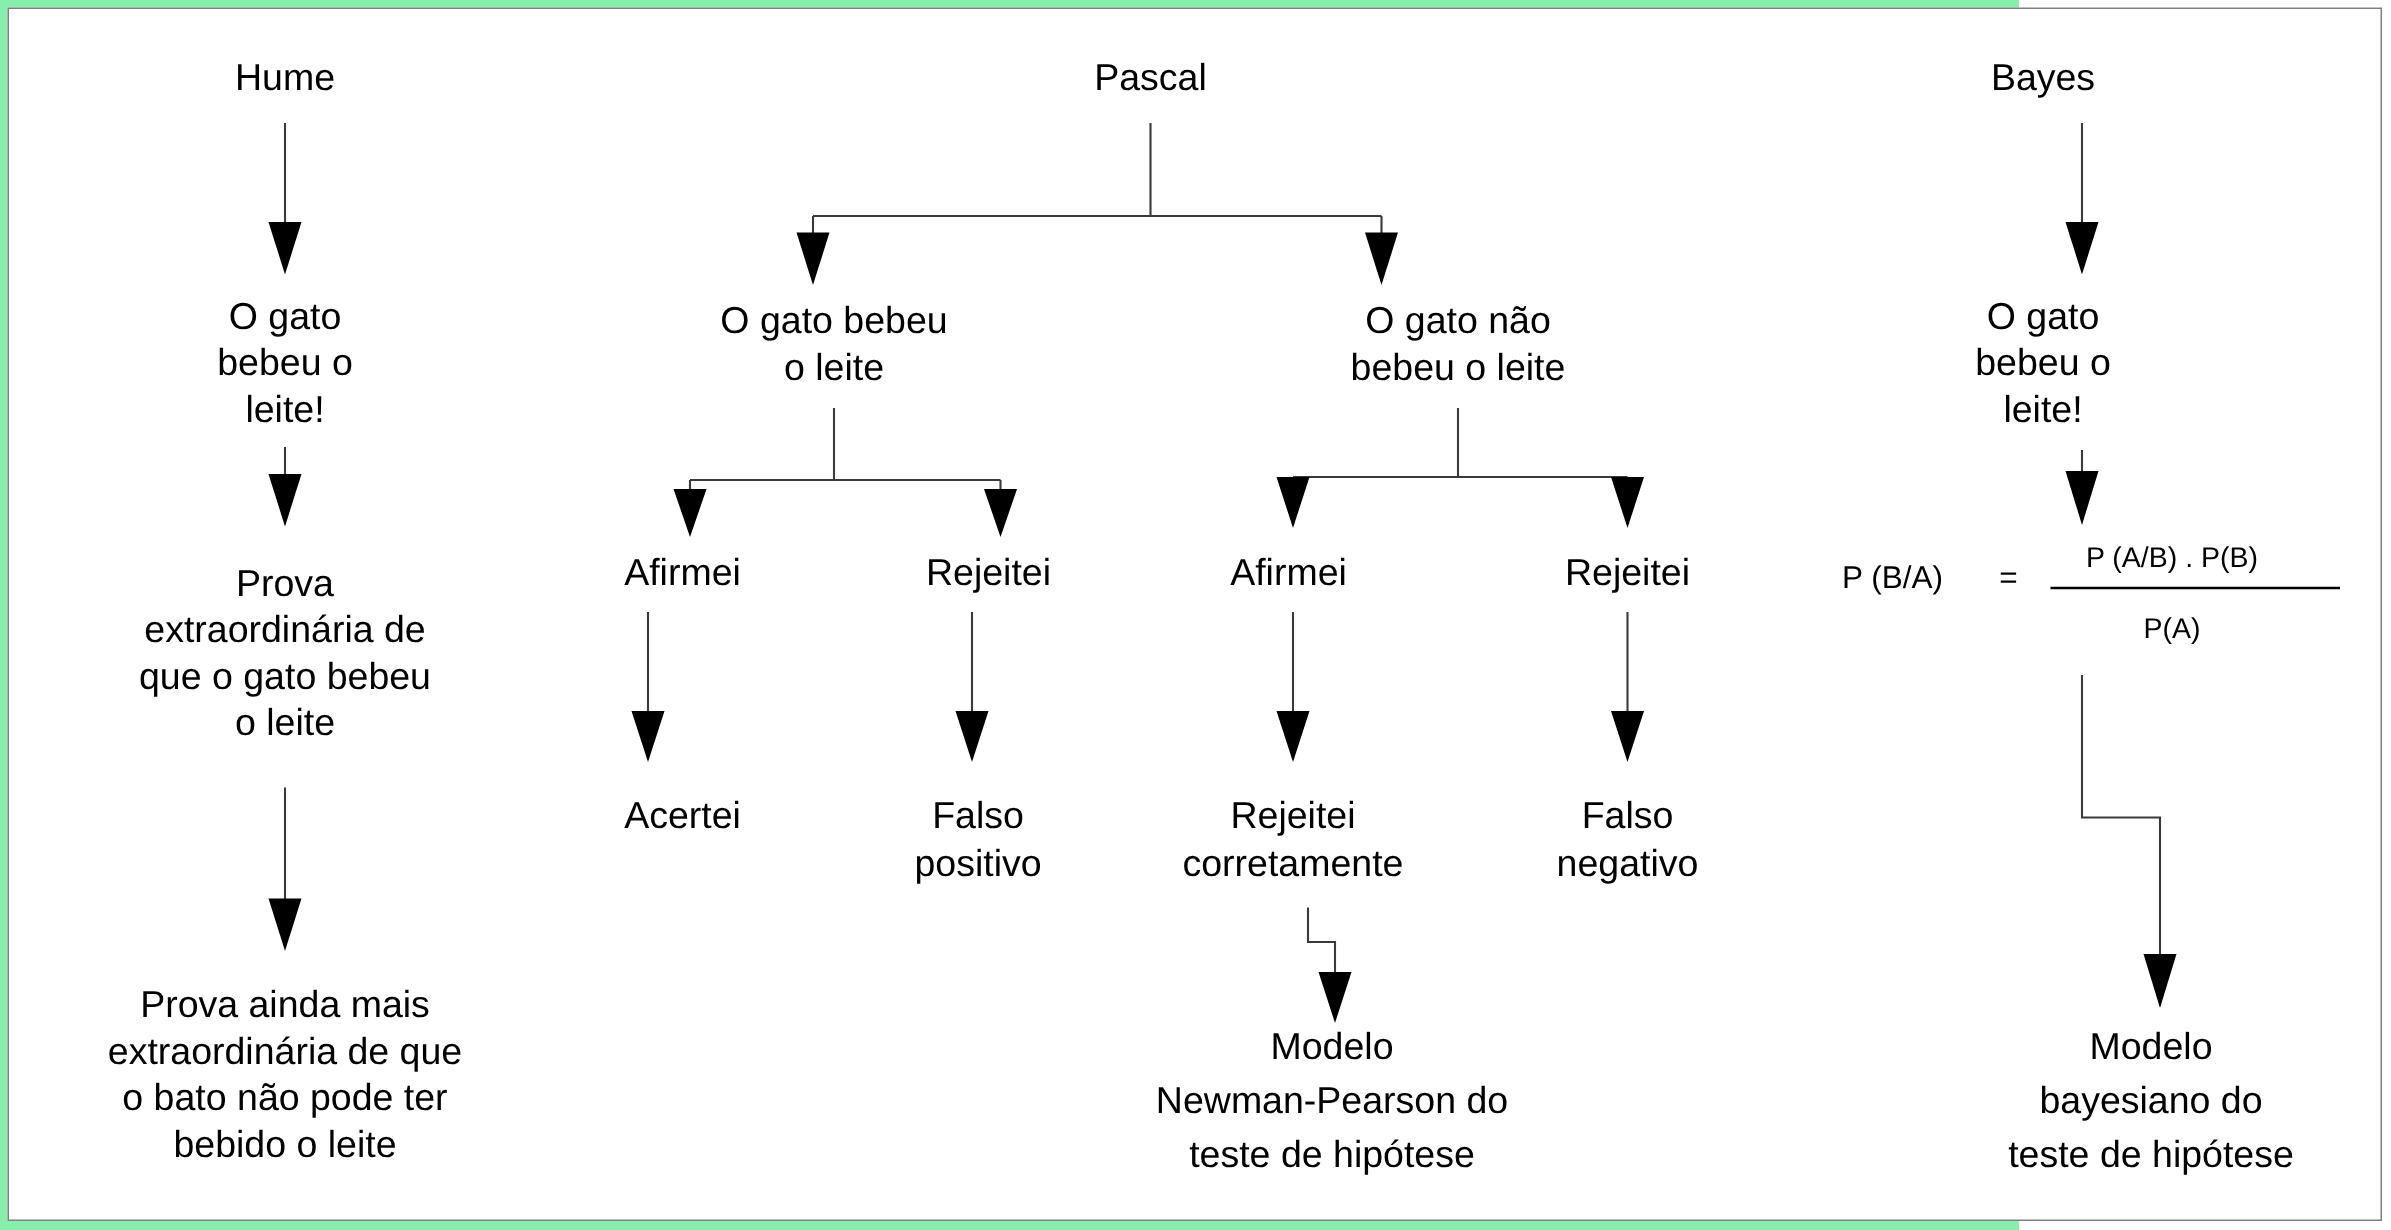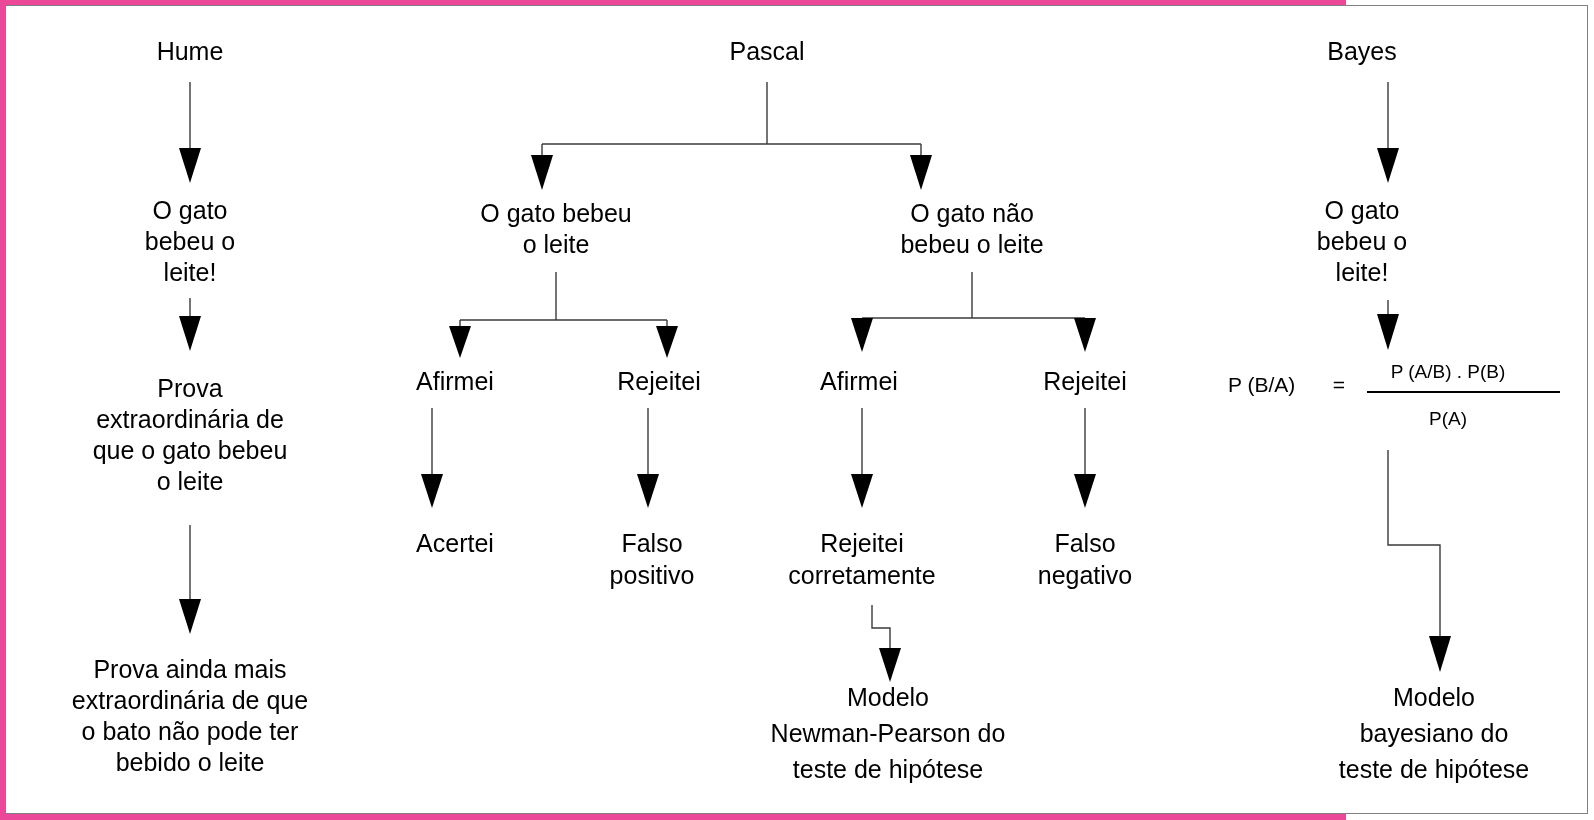--- a/index.html
+++ b/index.html
@@ -13,21 +13,21 @@
     height: 820px;
     overflow: hidden;
     font-family: "Liberation Sans", "DejaVu Sans", sans-serif;
   }
   #diagram-frame {
     position: absolute;
     left: 0;
     top: 0;
     width: 1346px;
     height: 820px;
-    background: #ec4899;
+    background: #86efac;
   }
   .frame-border {
     position: absolute;
     left: 5px;
     top: 5px;
     width: 1583px;
     height: 809px;
     border: 1px solid #808080;
     box-sizing: border-box;
     background: #ffffff;

